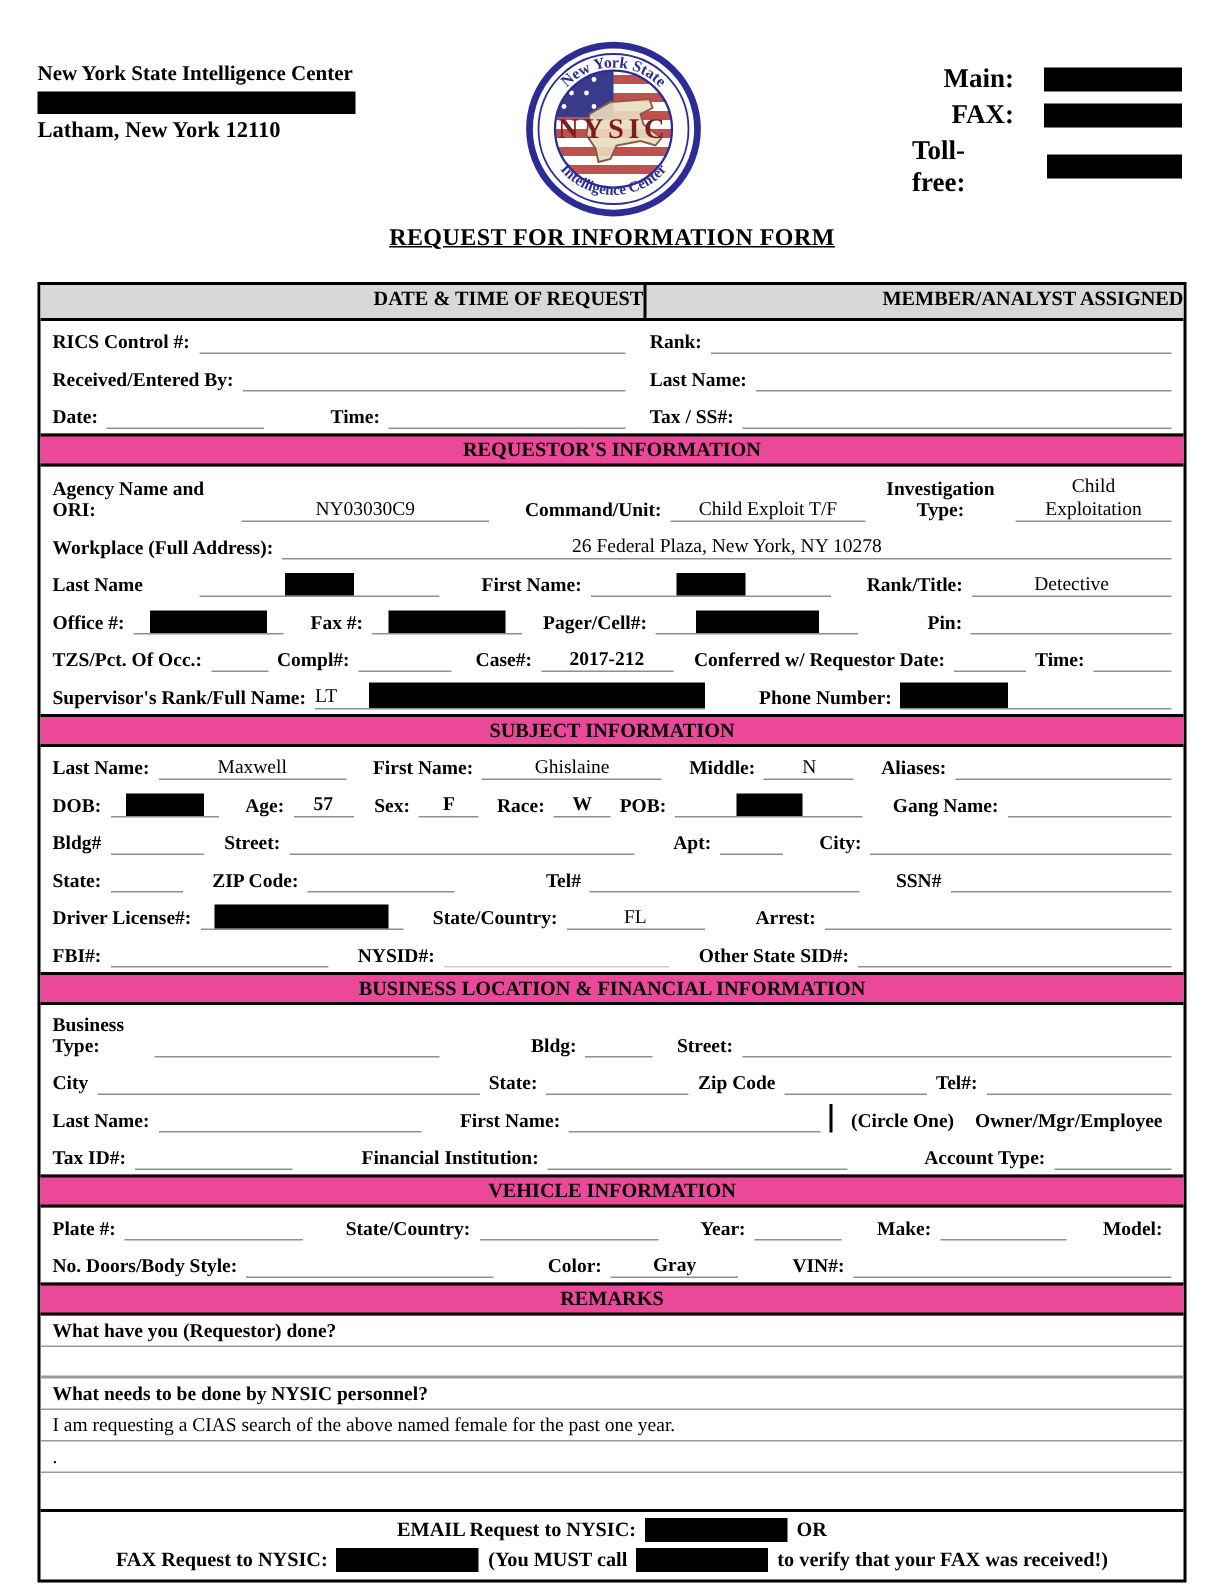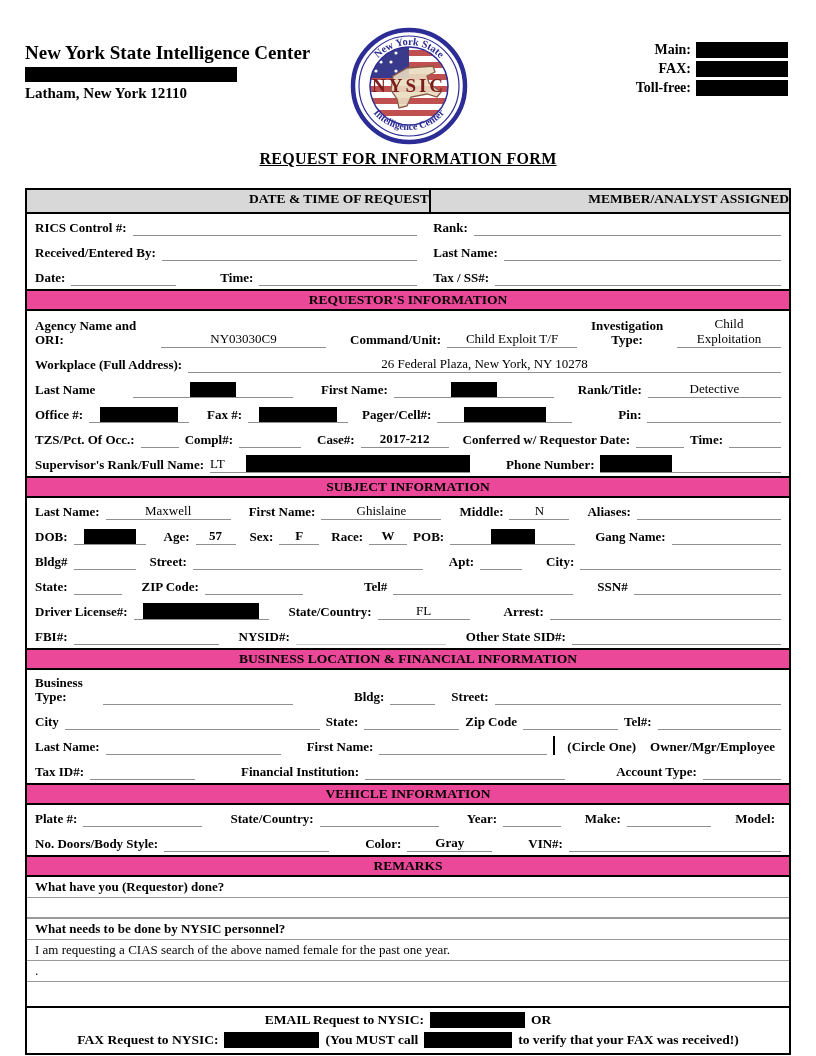--- a/index.html
+++ b/index.html
@@ -1,26 +1,26 @@
 <!DOCTYPE html>
 <html><head>
 <meta charset="utf-8">
 <style>
   * { margin:0; padding:0; box-sizing:border-box; }
   body { background:#e8e8e8; font-family:"Liberation Serif", serif; color:#000; }
   .page { position:relative; width:816px; height:1056px; background:#fff; margin:0 auto; overflow:hidden; }
 
   
   .hdr-left { position:absolute; left:25px; top:42px; width:250px; }
-  .org-name { font-weight:bold; font-size:19px; white-space:nowrap; }
+  .org-name { font-weight:bold; font-size:14px; white-space:nowrap; }
   .org-redact { width:212px; height:15px; background:#000; margin:3px 0 3px 0; }
   .org-city { font-weight:bold; font-size:15px; }
   .hdr-right { position:absolute; right:28px; top:42px; width:180px; }
   .phone-row { display:flex; justify-content:flex-end; align-items:center; margin-bottom:3px; }
-  .phone-lbl { font-weight:bold; font-size:14px; margin-right:5px; }
+  .phone-lbl { font-weight:bold; font-size:18px; margin-right:20px; }
   .phone-redact { width:92px; height:16px; background:#000; }
   .seal-wrap { position:absolute; left:349px; top:26px; width:120px; height:120px; }
 
   
   .title { position:absolute; top:150px; left:0; width:100%; text-align:center;
            font-weight:bold; font-size:16px; text-decoration:underline; letter-spacing:.3px; }
 
   
   .formtable { position:absolute; left:25px; top:188px; width:766px; border:2px solid #000; background:#fff; }
   .band { background:#ec4899; border-top:2px solid #000; border-bottom:2px solid #000;

